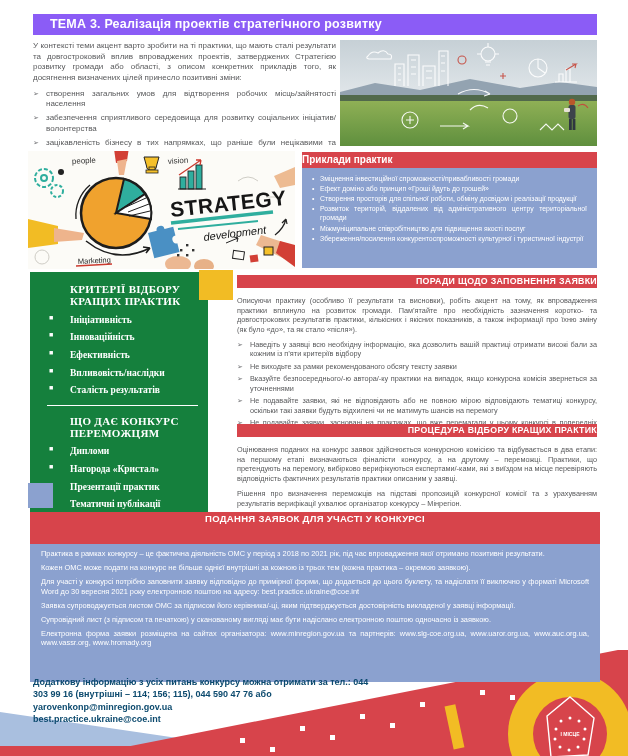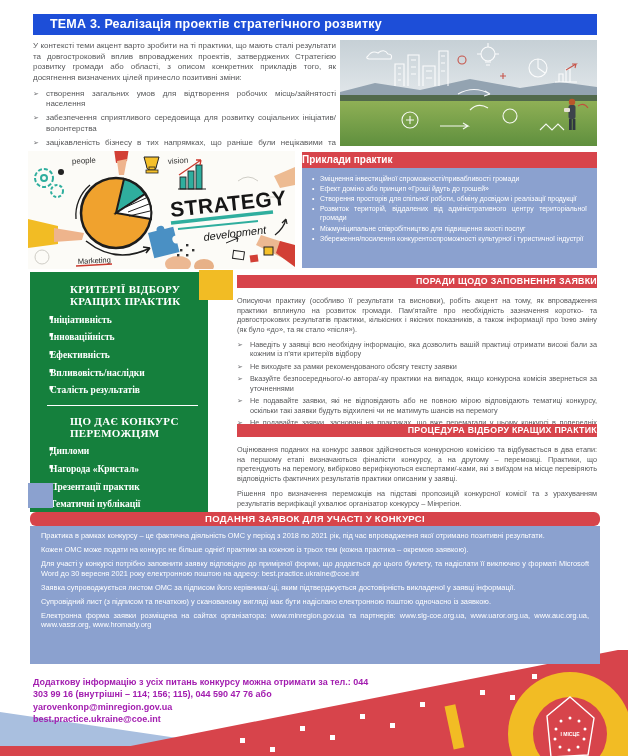--- a/index.html
+++ b/index.html
@@ -4,21 +4,21 @@
 <style>
   * { margin:0; padding:0; box-sizing:border-box; }
   html,body { background:#fff; }
   .page {
     position:relative; width:628px; height:756px; background:#fff;
     overflow:hidden; font-family:"Liberation Sans", sans-serif; color:#58595b;
   }
   
   .banner {
     position:absolute; left:33px; top:14px; width:564px; height:21px;
-    background:#1d4ed8; color:#fff; font-size:12.5px; font-weight:bold;
+    background:#8b5cf6; color:#fff; font-size:12.5px; font-weight:bold;
     line-height:21px; padding-left:17px; letter-spacing:.2px;
   }
   
   .intro { position:absolute; left:33px; top:41px; width:303px; }
   .intro p { font-size:8px; line-height:1.33; text-align:justify; margin-bottom:5px; }
   .arrow-list li { position:relative; list-style:none; font-size:8px; line-height:1.3;
     padding-left:13px; margin-bottom:4px; text-align:justify; }
   .arrow-list li::before { content:"➢"; position:absolute; left:0; top:0; color:#6d6e71; font-size:7px; }
   
   .photo   { position:absolute; left:340px; top:40px;  width:257px; height:106px; }
@@ -31,46 +31,46 @@
   .examples .bd { background:#8ba1cf; height:100px; padding:6px 10px 4px 8px; }
   .dot-list li { position:relative; list-style:none; color:#fff; font-size:6.9px;
     line-height:1.32; padding-left:10px; margin-bottom:1px; text-align:justify; }
   .dot-list li::before { content:"•"; position:absolute; left:2px; top:0; color:#fff; }
   
   .critbox { position:absolute; left:30px; top:272px; width:178px; height:240px;
     background:#15803d; color:#fff; padding-top:11px; z-index:2;font-family:Liberation Serif, serif; }
   .critbox h3 { font-size:11px; line-height:1.12; font-weight:bold; margin:0 8px 7px 40px;
     letter-spacing:.3px; }
   .sq-list li { position:relative; list-style:none; font-size:9.5px; font-weight:bold;
-    line-height:1.12; padding-left:20px; padding-right:6px; margin-bottom:7px; }
+    line-height:1.12; padding-left:40px; padding-right:6px; margin-bottom:7px; }
   .sq-list li::before { content:"■"; position:absolute; left:19px; top:0; font-size:7px; }
   .critbox hr { border:none; border-top:1.5px solid #fff; margin:9px 10px 9px 17px; }
   .yellow-sq { position:absolute; left:199px; top:270px; width:34px; height:30px;
     background:#f2bc24; z-index:3; }
   .blue-sq { position:absolute; left:28px; top:483px; width:25px; height:25px;
     background:#8ba1cf; z-index:3; }
   
   .rsec { position:absolute; left:237px; width:360px; }
   .rsec .hd { background:#d7444b; color:#fff; font-weight:bold; font-size:8.8px;
     height:13px; line-height:13px; text-align:right; letter-spacing:.3px; }
   .rsec .bd { padding-top:8px; }
   .rsec p { font-size:7.3px; line-height:1.33; text-align:justify; margin-bottom:5px; }
   .rsec .arrow-list li { font-size:7.3px; margin-bottom:3px; }
   .tips { top:275px; }
   .procedure { top:424px; }
   
   .submission { position:absolute; left:30px; top:512px; width:570px; z-index:2; }
   .submission .hd { background:#d7444b; color:#fff; font-weight:bold; font-size:9.5px;
-    height:14px; line-height:14px; text-align:center; letter-spacing:.3px;border-radius:6px; }
+    height:32px; line-height:14px; text-align:center; letter-spacing:.3px; }
   .submission .bd { background:#8ba1cf; padding:5px 11px 5px 11px; min-height:138px; }
   .submission p { color:#fff; font-size:7.4px; line-height:1.34; text-align:justify; margin-bottom:4px; }
   
   .footer-deco { position:absolute; left:0; top:650px; width:628px; height:106px; z-index:1; }
   .footer-text { position:absolute; left:33px; top:676px; width:336px; z-index:5;
-    color:#a21caf; font-weight:bold; }
+    color:#0c4a6e; font-weight:bold; }
   .footer-text .ln { font-size:9px; line-height:1.38; }
   .footer-text .em { font-size:9px; line-height:1.38; }
 </style>
 </head>
 <body>
 
 <div class="page">
 
   <div class="banner">
     <span>ТЕМА 3. Реалізація проектів стратегічного розвитку</span>
@@ -275,21 +275,21 @@
     <div class="bd">
       <p>Оцінювання поданих на конкурс заявок здійснюється конкурсною комісією та відбувається в два етапи: на першому етапі визначаються фіналісти конкурсу, а на другому – переможці. Практики, що претендують на перемогу, вибірково верифікуються експертами/-ками, які з виїздом на місце перевіряють відповідність фактичних результатів практики описаним у заявці.</p>
       <p>Рішення про визначення переможців на підставі пропозицій конкурсної комісії та з урахуванням результатів верифікації ухвалює організатор конкурсу – Мінрегіон.</p>
     </div>
   </div>
 
   <div class="submission">
     <div class="hd">ПОДАННЯ ЗАЯВОК ДЛЯ УЧАСТІ У КОНКУРСІ</div>
     <div class="bd">
       <p>Практика в рамках конкурсу – це фактична діяльність ОМС у період з 2018 по 2021 рік, під час впровадження якої отримано позитивні результати.</p>
-      <p>Кожен ОМС може подати на конкурс не більше однієї практики за кожною із трьох тем (кожна практика – окремою заявкою).</p>
+      <p>Кожен ОМС може подати на конкурс не більше однієї внутрішні за кожною із трьох тем (кожна практика – окремою заявкою).</p>
       <p>Для участі у конкурсі потрібно заповнити заявку відповідно до примірної форми, що додається до цього буклету, та надіслати її виключно у форматі Microsoft Word до 30 вересня 2021 року електронною поштою на адресу: best.practice.ukraine@coe.int</p>
       <p>Заявка супроводжується листом ОМС за підписом його керівника/-ці, яким підтверджується достовірність викладеної у заявці інформації.</p>
       <p>Супровідний лист (з підписом та печаткою) у сканованому вигляді має бути надіслано електронною поштою одночасно із заявкою.</p>
       <p>Електронна форма заявки розміщена на сайтах організатора: www.minregion.gov.ua та партнерів:  www.slg-coe.org.ua, www.uaror.org.ua, www.auc.org.ua, www.vassr.org, www.hromady.org</p>
     </div>
   </div>
 
   <div class="footer-deco">
     <svg viewBox="0 0 628 106">
       <polygon points="0,62 300,106 0,106" fill="#a9bfdf"></polygon>

